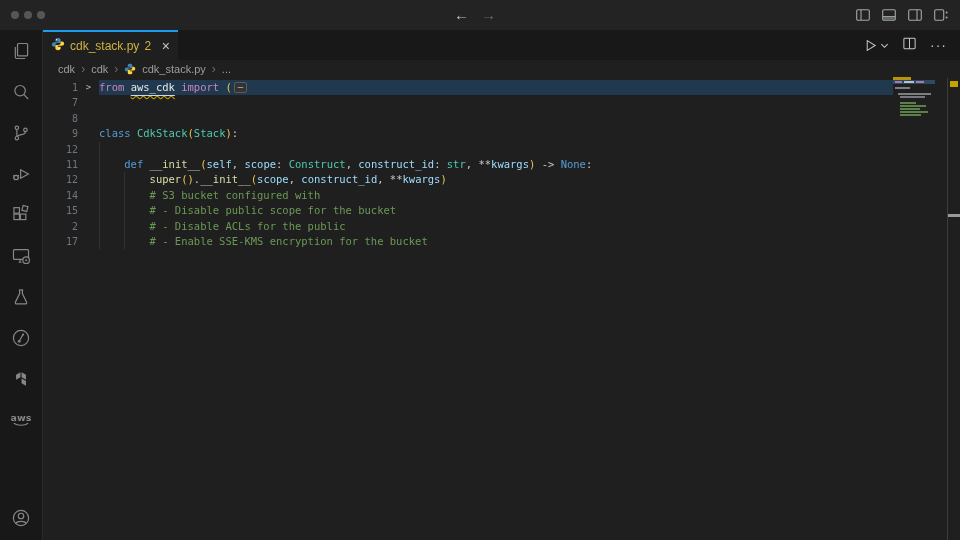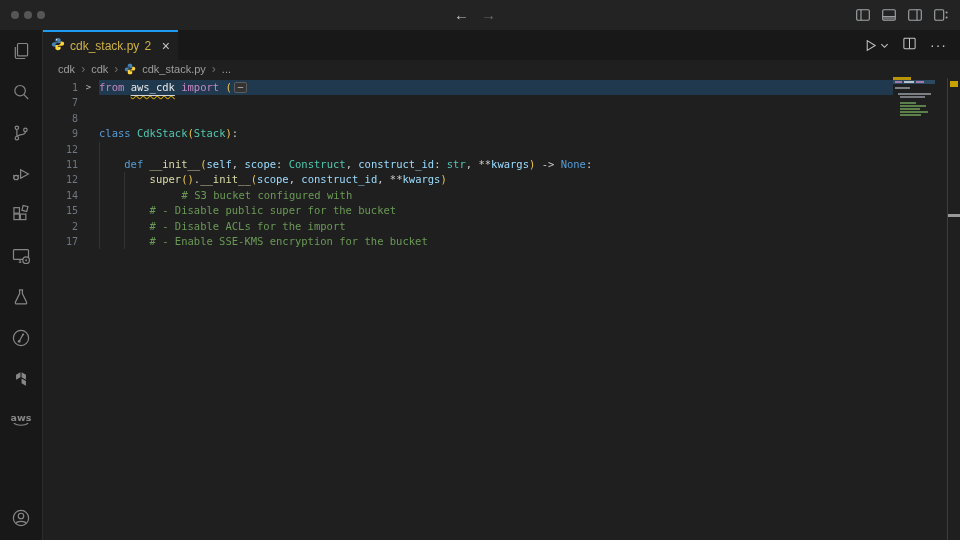--- a/index.html
+++ b/index.html
@@ -241,23 +241,23 @@
 
   <div class="codearea">
     <div id="code-lines">
         <div class="cl"><div class="bg sel"></div><span class="num">1</span><span class="foldc">&gt;</span><span class="txt"><span style="color: rgb(197, 134, 192);">from</span><span style="color: rgb(204, 204, 204);"> </span><span class="wm-out"><span class="wm-in">aws_cdk</span></span><span style="color: rgb(204, 204, 204);"> </span><span style="color: rgb(197, 134, 192);">import</span><span style="color: rgb(204, 204, 204);"> </span><span style="color: rgb(239, 199, 79);">(</span><span class="badge-fold">–</span></span></div>
         <div class="cl"><span class="num">7</span><span class="foldc"></span><span class="txt"></span></div>
         <div class="cl"><span class="num">8</span><span class="foldc"></span><span class="txt"></span></div>
         <div class="cl"><span class="num">9</span><span class="foldc"></span><span class="txt"><span style="color: rgb(86, 156, 214);">class </span><span style="color: rgb(78, 201, 176);">CdkStack</span><span style="color: rgb(239, 199, 79);">(</span><span style="color: rgb(78, 201, 176);">Stack</span><span style="color: rgb(239, 199, 79);">)</span><span style="color: rgb(204, 204, 204);">:</span></span></div>
         <div class="cl"><div class="guide" style="left: 55.5px;"></div><span class="num">12</span><span class="foldc"></span><span class="txt"></span></div>
         <div class="cl"><div class="guide" style="left: 55.5px;"></div><span class="num">11</span><span class="foldc"></span><span class="txt"><span style="color: rgb(204, 204, 204);">    </span><span style="color: rgb(86, 156, 214);">def </span><span style="color: rgb(220, 220, 170);">__init__</span><span style="color: rgb(239, 199, 79);">(</span><span style="color: rgb(156, 220, 254);">self</span><span style="color: rgb(204, 204, 204);">, </span><span style="color: rgb(156, 220, 254);">scope</span><span style="color: rgb(204, 204, 204);">: </span><span style="color: rgb(78, 201, 176);">Construct</span><span style="color: rgb(204, 204, 204);">, </span><span style="color: rgb(156, 220, 254);">construct_id</span><span style="color: rgb(204, 204, 204);">: </span><span style="color: rgb(78, 201, 176);">str</span><span style="color: rgb(204, 204, 204);">, </span><span style="color: rgb(204, 204, 204);">**</span><span style="color: rgb(156, 220, 254);">kwargs</span><span style="color: rgb(239, 199, 79);">)</span><span style="color: rgb(204, 204, 204);"> -&gt; </span><span style="color: rgb(86, 156, 214);">None</span><span style="color: rgb(204, 204, 204);">:</span></span></div>
         <div class="cl"><div class="guide" style="left: 55.5px;"></div><div class="guide" style="left: 80.78px;"></div><span class="num">12</span><span class="foldc"></span><span class="txt"><span style="color: rgb(204, 204, 204);">        </span><span style="color: rgb(220, 220, 170);">super</span><span style="color: rgb(239, 199, 79);">()</span><span style="color: rgb(204, 204, 204);">.</span><span style="color: rgb(220, 220, 170);">__init__</span><span style="color: rgb(239, 199, 79);">(</span><span style="color: rgb(156, 220, 254);">scope</span><span style="color: rgb(204, 204, 204);">, </span><span style="color: rgb(156, 220, 254);">construct_id</span><span style="color: rgb(204, 204, 204);">, </span><span style="color: rgb(204, 204, 204);">**</span><span style="color: rgb(156, 220, 254);">kwargs</span><span style="color: rgb(239, 199, 79);">)</span></span></div>
-        <div class="cl"><div class="guide" style="left: 55.5px;"></div><div class="guide" style="left: 80.78px;"></div><span class="num">14</span><span class="foldc"></span><span class="txt"><span style="color: rgb(106, 153, 85); margin-left: 32px;">        # S3 bucket configured with</span></span></div>
-        <div class="cl"><div class="guide" style="left: 55.5px;"></div><div class="guide" style="left: 80.78px;"></div><span class="num">15</span><span class="foldc"></span><span class="txt"><span style="color: rgb(106, 153, 85);">        # - Disable public super for the bucket</span></span></div>
-        <div class="cl"><div class="guide" style="left: 55.5px;"></div><div class="guide" style="left: 80.78px;"></div><span class="num">2</span><span class="foldc"></span><span class="txt"><span style="color: rgb(106, 153, 85);">        # - Disable ACLs for the import</span></span></div>
+        <div class="cl"><div class="guide" style="left: 55.5px;"></div><div class="guide" style="left: 80.78px;"></div><span class="num">14</span><span class="foldc"></span><span class="txt"><span style="color: rgb(106, 153, 85);">        # S3 bucket configured with</span></span></div>
+        <div class="cl"><div class="guide" style="left: 55.5px;"></div><div class="guide" style="left: 80.78px;"></div><span class="num">15</span><span class="foldc"></span><span class="txt"><span style="color: rgb(106, 153, 85);">        # - Disable public scope for the bucket</span></span></div>
+        <div class="cl"><div class="guide" style="left: 55.5px;"></div><div class="guide" style="left: 80.78px;"></div><span class="num">2</span><span class="foldc"></span><span class="txt"><span style="color: rgb(106, 153, 85);">        # - Disable ACLs for the public</span></span></div>
         <div class="cl"><div class="guide" style="left: 55.5px;"></div><div class="guide" style="left: 80.78px;"></div><span class="num">17</span><span class="foldc"></span><span class="txt"><span style="color: rgb(106, 153, 85);">        # - Enable SSE-KMS encryption for the bucket</span></span></div>
       </div>
   </div>
 
   <div class="minimap">
     <div class="mm-bar" style="left:0;top:1px;width:18px;height:2.5px;background:#b99408;"></div>
     <div class="mm-bar" style="left:0;top:4px;width:42px;height:4px;background:#2d4a63;"></div>
     <div class="mm-bar" style="left:2px;top:5px;width:7px;height:1.5px;background:#c586c0;opacity:.8;"></div>
     <div class="mm-bar" style="left:11px;top:5px;width:10px;height:1.5px;background:#ddd;opacity:.8;"></div>
     <div class="mm-bar" style="left:23px;top:5px;width:8px;height:1.5px;background:#c586c0;opacity:.8;"></div>

